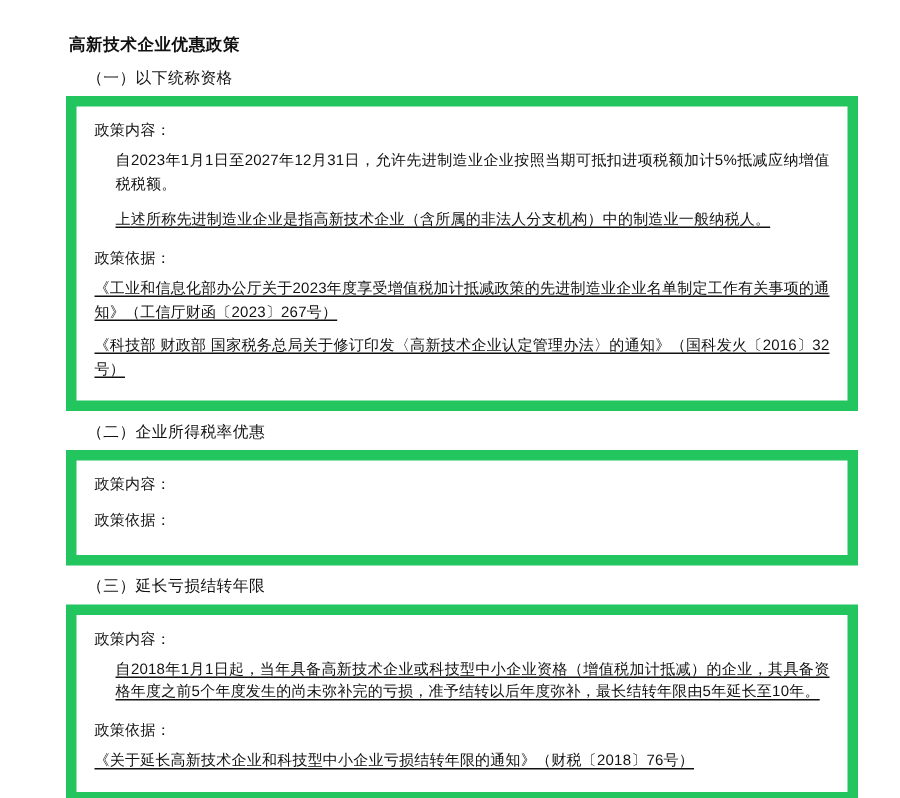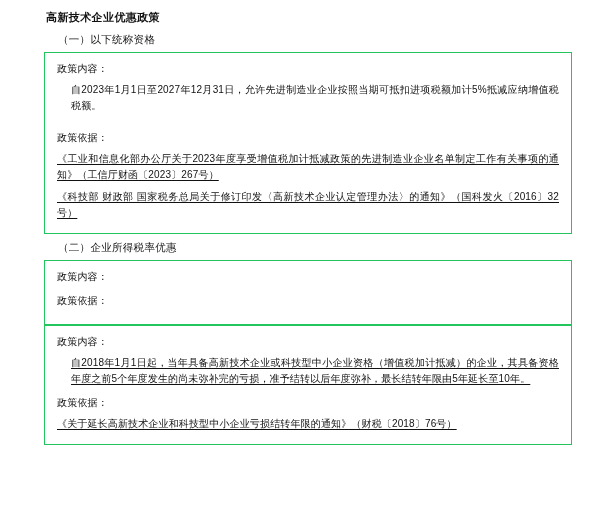--- a/index.html
+++ b/index.html
@@ -12,40 +12,40 @@
     height: 532px;
     overflow: hidden;
     font-family: "Liberation Sans", "DejaVu Sans", sans-serif;
     color: #1a1a1a;
   }
   .page {
     width: 600px;
     height: 532px;
     position: relative;
     box-sizing: border-box;
-    padding: 10px 14px 0 14px;
+    padding: 22px 14px 0 14px;
   }
   .doc-title {
     font-size: 11px;
     font-weight: bold;
     color: #111111;
     letter-spacing: 0.4px;
     margin: 0 0 8px 32px;
   }
   .section {
     margin: 0 0 0 0;
   }
   .section-heading {
     font-size: 10.5px;
     color: #111111;
     margin: 7px 0 5px 44px;
     letter-spacing: 0.3px;
   }
   .box {
-    border: 1px solid #22c55e;
+    border: 7px solid #22c55e;
     margin: 0 14px 0 30px;
     padding: 9px 12px 10px 12px;
     box-sizing: border-box;
     background: #ffffff;
   }
   .field-label {
     font-size: 10px;
     color: #111111;
     margin: 0 0 6px 0;
     letter-spacing: 0.2px;
@@ -92,36 +92,38 @@
 <div class="page">
 
   <div class="doc-title">高新技术企业优惠政策</div>
 
   <div class="section">
     <div class="section-heading">（一）以下统称资格</div>
     <div class="box">
       <div class="field-label">政策内容：</div>
       <div class="para indent">自2023年1月1日至2027年12月31日，允许先进制造业企业按照当期可抵扣进项税额加计5%抵减应纳增值税税额。</div>
       <div class="spacer-4"></div>
+      <div class="para indent underline">上述所称先进制造业企业是指高新技术企业（含所属的非法人分支机构）中的制造业一般纳税人。</div>
       <div class="field-label spaced">政策依据：</div>
       <div class="ref underline">《工业和信息化部办公厅关于2023年度享受增值税加计抵减政策的先进制造业企业名单制定工作有关事项的通知》（工信厅财函〔2023〕267号）</div>
       <div class="spacer-4"></div>
       <div class="ref underline">《科技部 财政部 国家税务总局关于修订印发〈高新技术企业认定管理办法〉的通知》（国科发火〔2016〕32号）</div>
     </div>
   </div>
 
   <div class="section">
     <div class="section-heading">（二）企业所得税率优惠</div>
     <div class="box">
       <div class="field-label">政策内容：</div>
       <div class="field-label spaced">政策依据：</div>
     </div>
   </div>
 
   <div class="section">
+    <div class="section-heading">（三）延长亏损结转年限</div>
     <div class="box">
       <div class="field-label">政策内容：</div>
       <div class="para indent underline">自2018年1月1日起，当年具备高新技术企业或科技型中小企业资格（增值税加计抵减）的企业，其具备资格年度之前5个年度发生的尚未弥补完的亏损，准予结转以后年度弥补，最长结转年限由5年延长至10年。</div>
       <div class="field-label spaced">政策依据：</div>
       <div class="ref underline">《关于延长高新技术企业和科技型中小企业亏损结转年限的通知》（财税〔2018〕76号）</div>
     </div>
   </div>
 
 </div>
 

